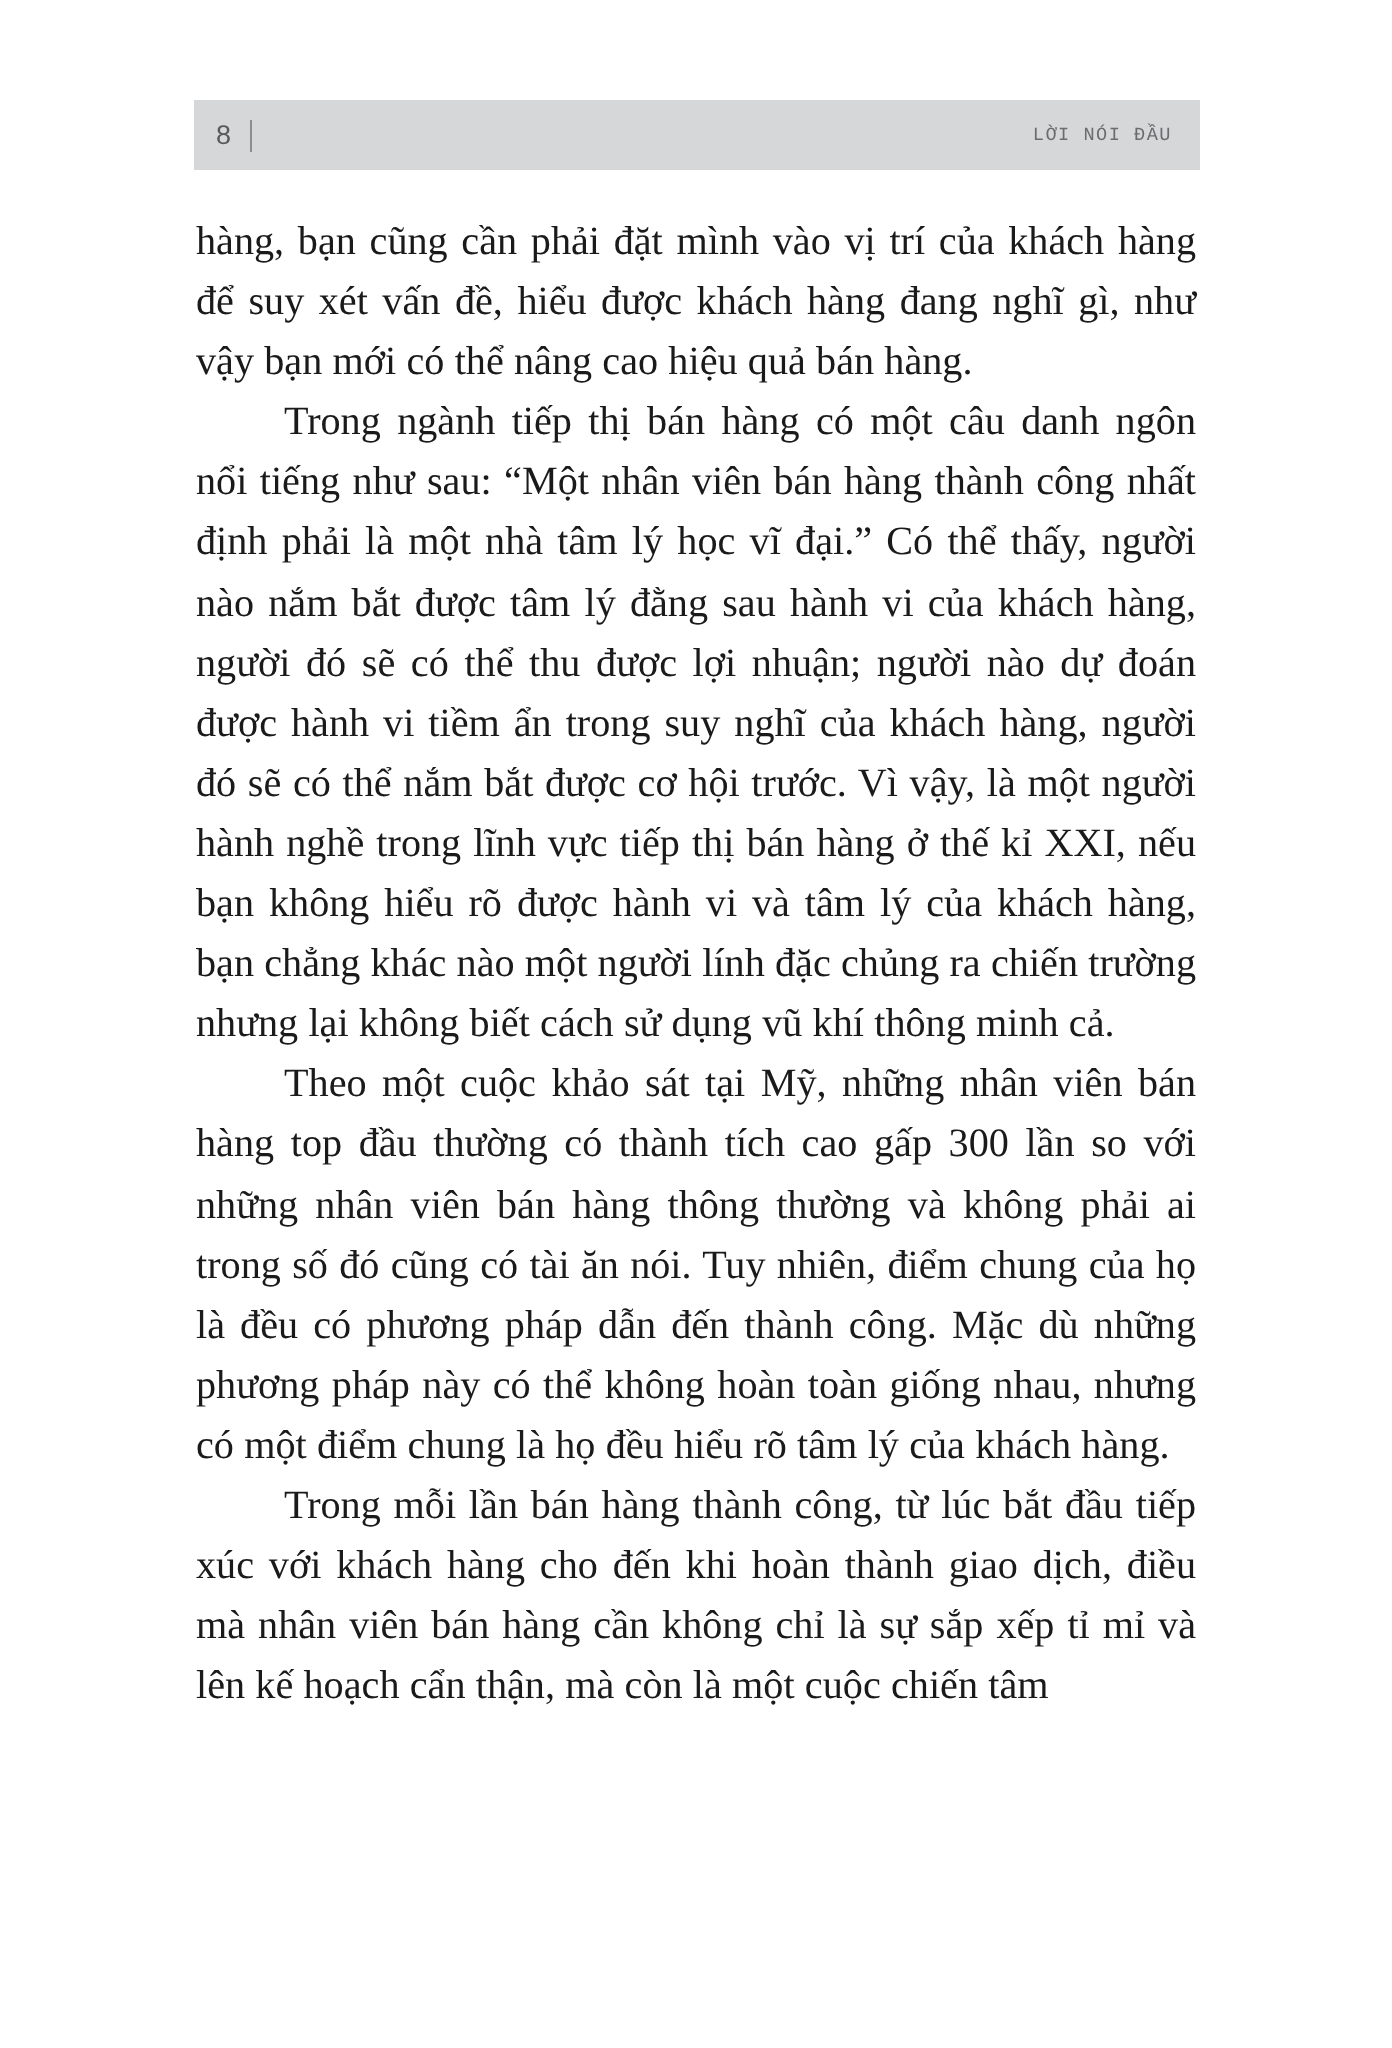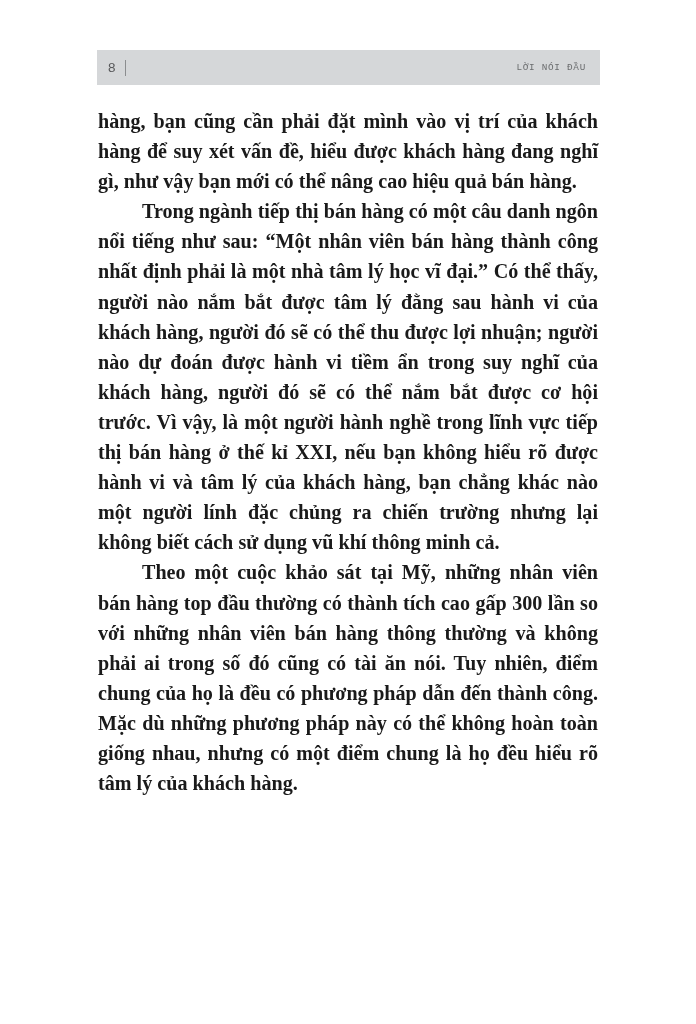--- a/index.html
+++ b/index.html
@@ -77,21 +77,21 @@
     width: 500px;
   }
 
   .body-paragraph {
     margin: 0;
     font-size: 20.1px;
     line-height: 30.1px;
     color: #1a1a1a;
     text-align: justify;
     text-indent: 44px;
-    font-weight: 700;
+    font-weight: 400;
     word-spacing: 0.1px;
   }
 
   .body-paragraph.no-indent {
     text-indent: 0;
   }
 
   
   .body-paragraph {
     text-align-last: left;
@@ -107,15 +107,16 @@
       <span class="folio-number">8</span>
       <span class="folio-rule"></span>
     </div>
     <span class="header-title">LỜI NÓI ĐẦU</span>
   </div>
 
   <div class="text-column">
     <p class="body-paragraph no-indent">hàng, bạn cũng cần phải đặt mình vào vị trí của khách hàng để suy xét vấn đề, hiểu được khách hàng đang nghĩ gì, như vậy bạn mới có thể nâng cao hiệu quả bán hàng.</p>
     <p class="body-paragraph">Trong ngành tiếp thị bán hàng có một câu danh ngôn nổi tiếng như sau: “Một nhân viên bán hàng thành công nhất định phải là một nhà tâm lý học vĩ đại.” Có thể thấy, người nào nắm bắt được tâm lý đằng sau hành vi của khách hàng, người đó sẽ có thể thu được lợi nhuận; người nào dự đoán được hành vi tiềm ẩn trong suy nghĩ của khách hàng, người đó sẽ có thể nắm bắt được cơ hội trước. Vì vậy, là một người hành nghề trong lĩnh vực tiếp thị bán hàng ở thế kỉ XXI, nếu bạn không hiểu rõ được hành vi và tâm lý của khách hàng, bạn chẳng khác nào một người lính đặc chủng ra chiến trường nhưng lại không biết cách sử dụng vũ khí thông minh cả.</p>
     <p class="body-paragraph">Theo một cuộc khảo sát tại Mỹ, những nhân viên bán hàng top đầu thường có thành tích cao gấp 300 lần so với những nhân viên bán hàng thông thường và không phải ai trong số đó cũng có tài ăn nói. Tuy nhiên, điểm chung của họ là đều có phương pháp dẫn đến thành công. Mặc dù những phương pháp này có thể không hoàn toàn giống nhau, nhưng có một điểm chung là họ đều hiểu rõ tâm lý của khách hàng.</p>
+    <p class="body-paragraph">Trong mỗi lần bán hàng thành công, từ lúc bắt đầu tiếp xúc với khách hàng cho đến khi hoàn thành giao dịch, điều mà nhân viên bán hàng cần không chỉ là sự sắp xếp tỉ mỉ và lên kế hoạch cẩn thận, mà còn là một cuộc chiến tâm</p>
   </div>
 
 </div>
 
 </body></html>

